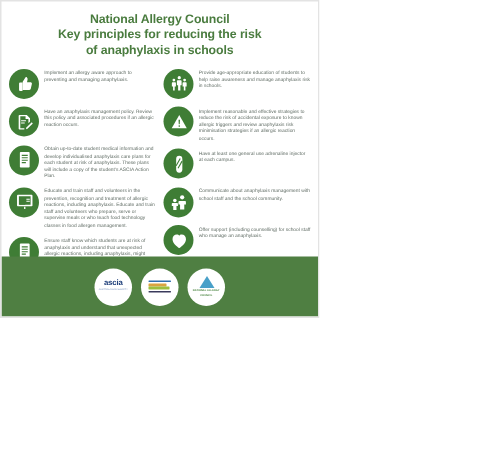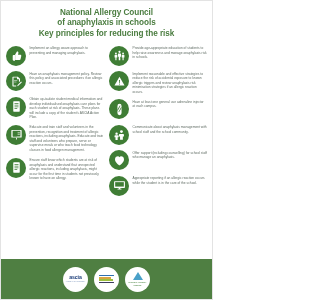--- a/index.html
+++ b/index.html
@@ -5,21 +5,21 @@
   html,body{margin:0;padding:0;}
   body{
     width:213px;height:300px;
     background:#ffffff;
     font-family:"Liberation Sans", sans-serif;
     overflow:hidden;
     position:relative;
   }
   #poster{
     position:relative;
-    width:213px;height:300px;
+    width:213px;height:212px;
     background:#ffffff;
     box-sizing:border-box;
     border:1px solid #e3e3e3;
     overflow:hidden;
   }
 
   
   .title-block{
     padding:7px 12px 4px 12px;
     text-align:center;
@@ -138,22 +138,22 @@
     letter-spacing:0.05px;
   }
 </style>
 </head>
 <body>
 
 <div id="poster">
 
   <div class="title-block">
     <div class="title-line">National Allergy Council</div>
+    <div class="title-line">Key principles for reducing the risk</div>
     <div class="title-line">of anaphylaxis in schools</div>
-    <div class="title-line">Key principles for reducing the risk</div>
   </div>
 
   <div class="columns">
 
     <div class="col col-left">
 
       <div class="principle">
         <span class="icon-wrap">
           <svg width="13" height="13" viewBox="0 0 24 24" aria-hidden="true">
             <path fill="#ffffff" d="M9.2 21.5H6.6c-.9 0-1.6-.7-1.6-1.6v-7.3c0-.9.7-1.6 1.6-1.6h2.6v10.5zm11.6-9.1c0-.9-.8-1.7-1.7-1.7h-4.3l.7-3.2c.2-1-.1-2-.8-2.7-.5-.5-1.3-.5-1.8 0l-.3.3-3.1 5.2v9.9h8.2c.8 0 1.5-.6 1.7-1.4l1.3-5.6c.1-.3.1-.5.1-.8z"></path>

